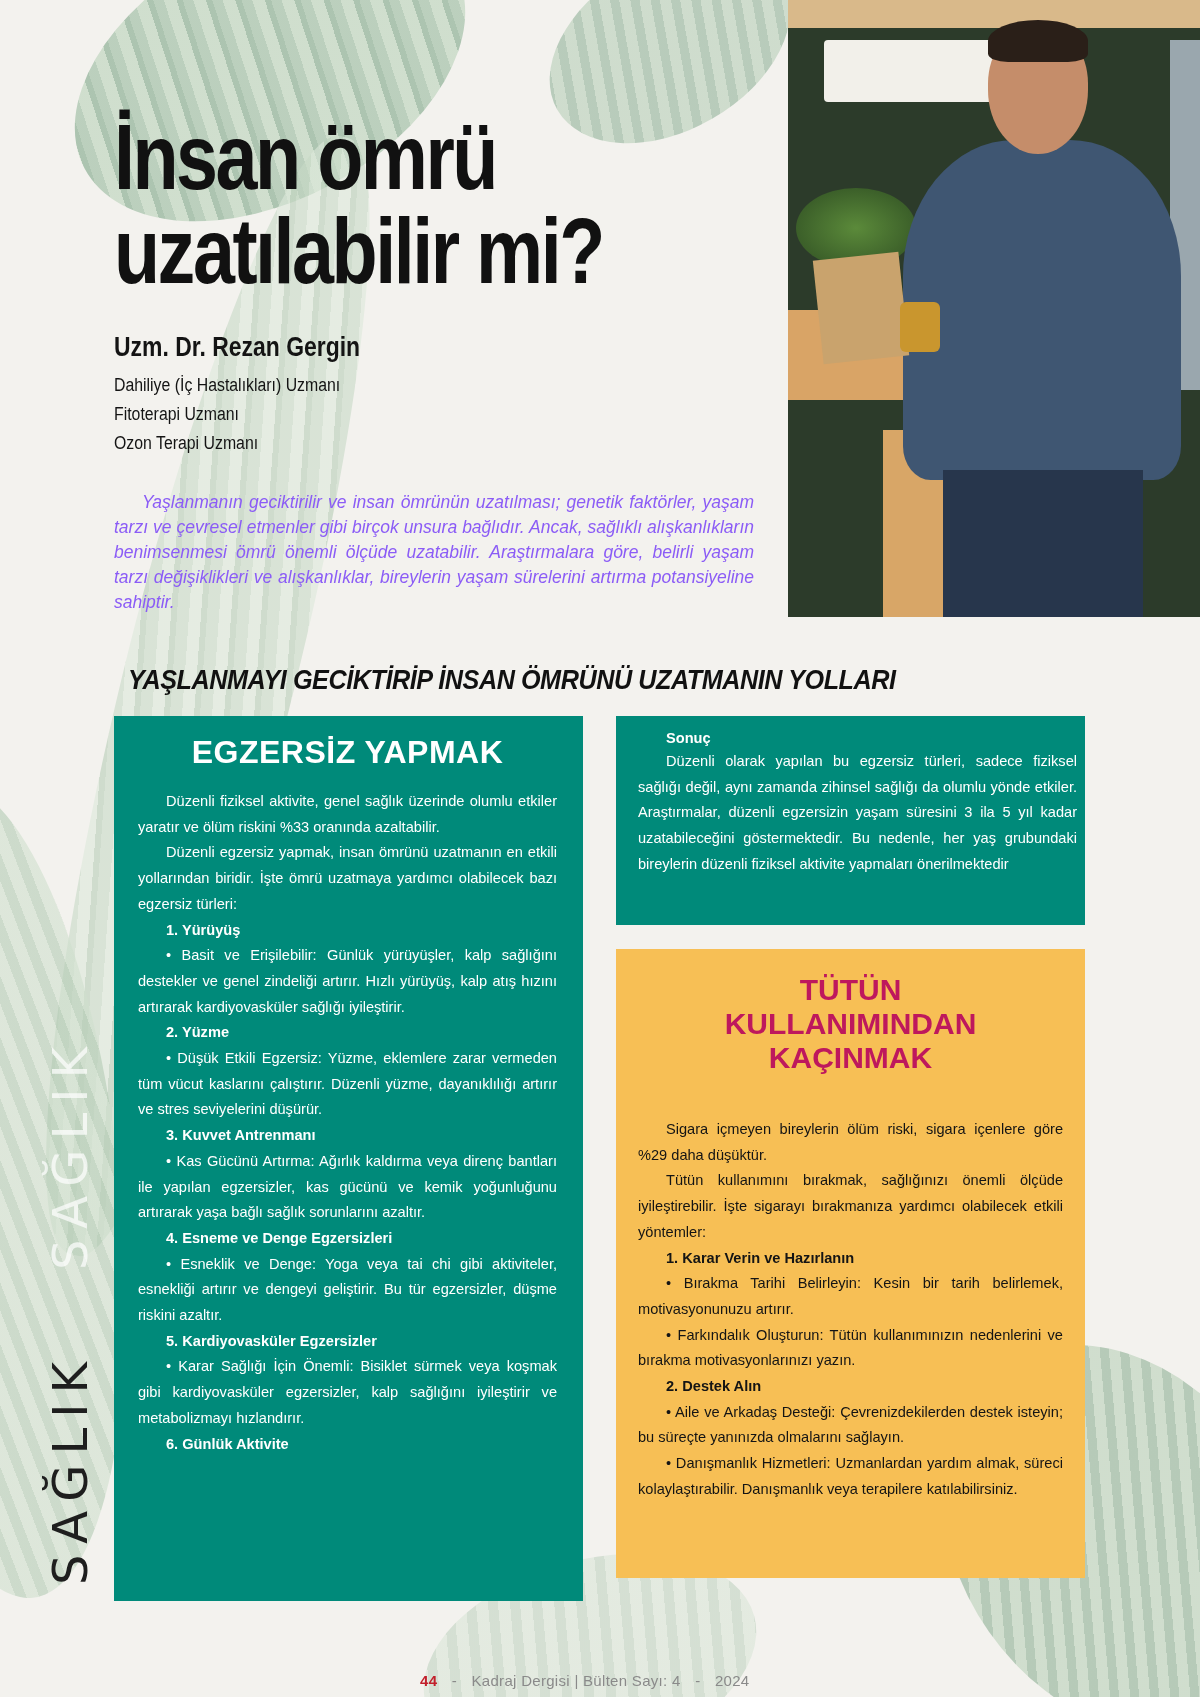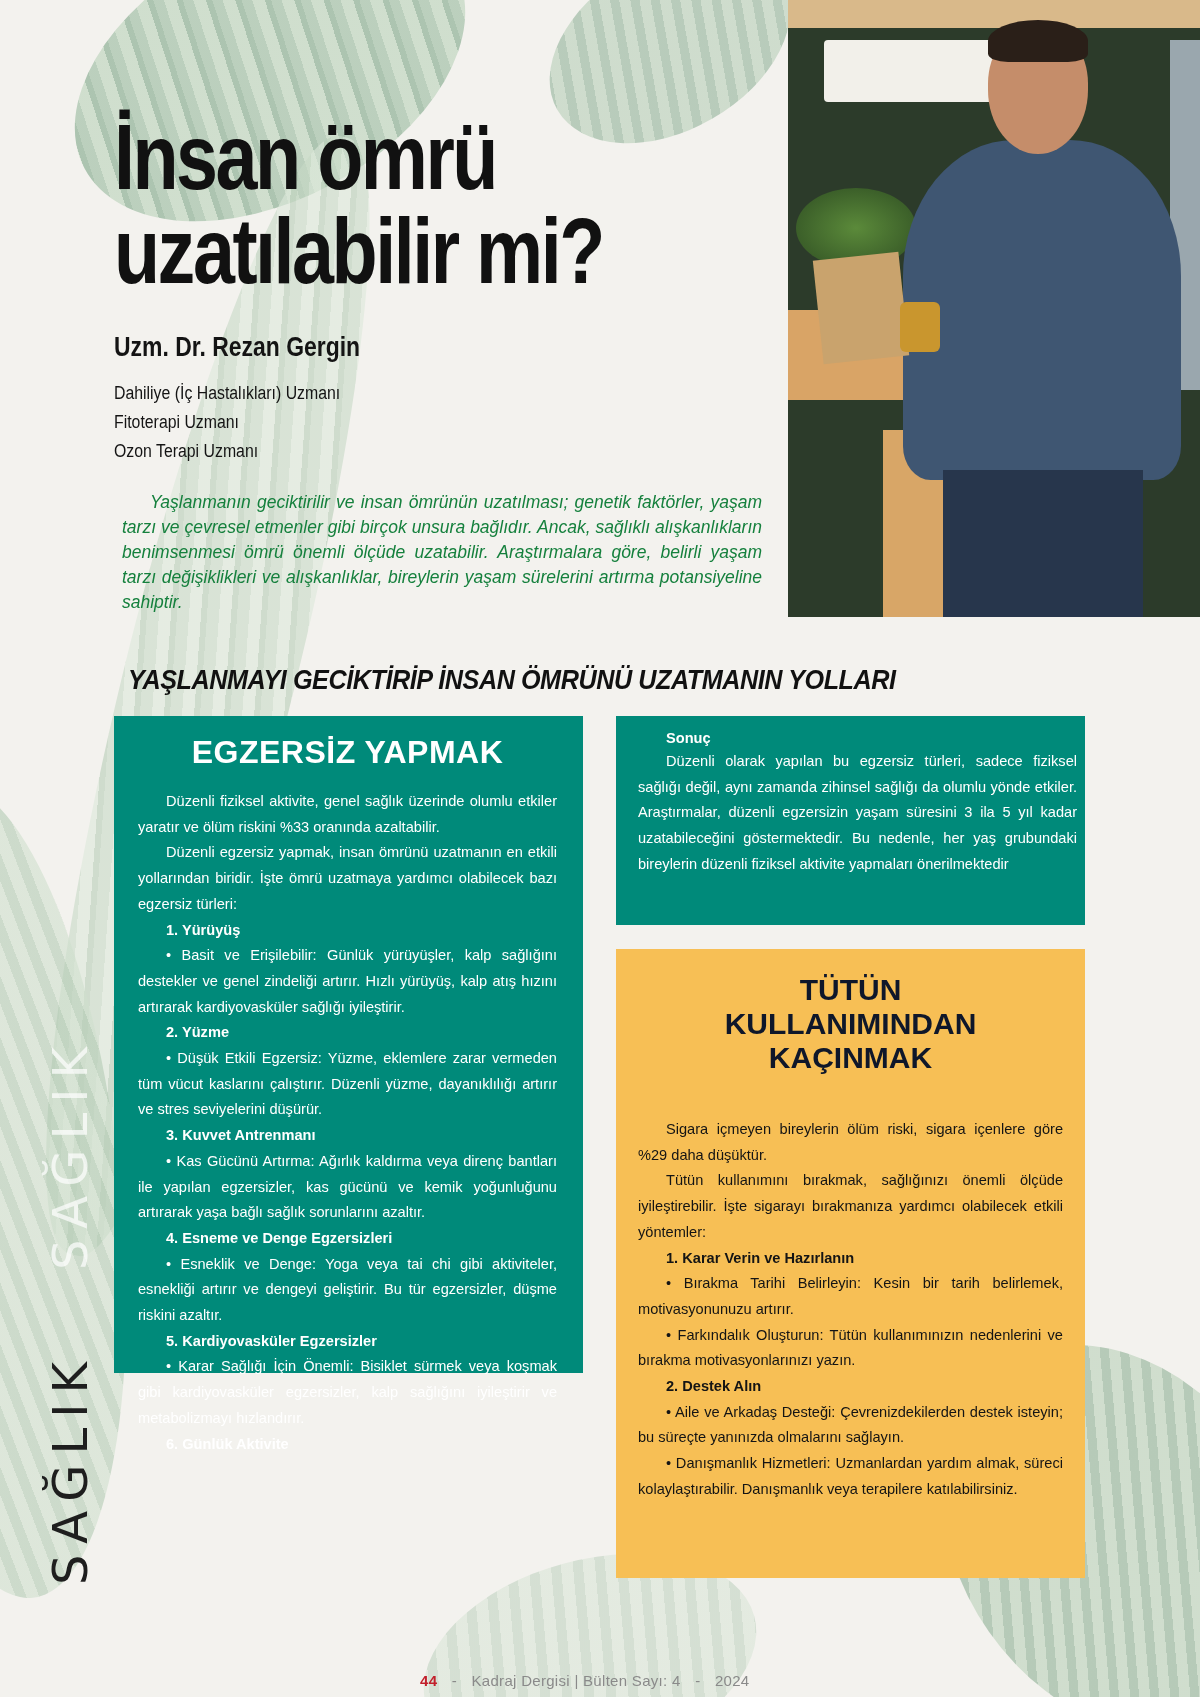--- a/index.html
+++ b/index.html
@@ -29,26 +29,26 @@
 
   .title {
     position: absolute; left: 114px; top: 110px; width: 640px;
     font-family: "Liberation Sans", sans-serif; font-weight: 700;
     font-size: 92px; line-height: 94px; letter-spacing: -3px; color: #111;
     transform: scaleX(.82); transform-origin: left top;
   }
   .author { position: absolute; left: 114px; top: 332px; }
   .author-name { font-weight: 700; font-size: 27px; transform: scaleX(.85); transform-origin: left; white-space: nowrap; }
   .author-role { font-size: 18px; line-height: 29px; transform: scaleX(.88); transform-origin: left; white-space: nowrap; }
-  .author-roles { margin-top: 16px; }
+  .author-roles { margin-top: 8px; }
 
   .intro {
-    position: absolute; left: 122px; top: 490px; width: 640px;
+    position: absolute; left: 114px; top: 490px; width: 640px;
     font-style: italic; font-size: 17.5px; line-height: 25px; text-align: justify;
-    text-indent: 28px; color: #15803d;
+    text-indent: 28px; color: #8b5cf6;
   }
 
   .photo {
     position: absolute; left: 788px; top: 0; width: 412px; height: 617px;
     background: linear-gradient(180deg, #d9b98a 0 28px, #2c3b2a 28px 100%);
     overflow: hidden;
   }
   .photo .ac { position: absolute; left: 36px; top: 40px; width: 170px; height: 62px; background: #f2f0ea; border-radius: 4px; }
   .photo .window { position: absolute; right: 0; top: 40px; width: 30px; height: 350px; background: #9aa7ae; }
   .photo .plant { position: absolute; left: 8px; top: 188px; width: 120px; height: 80px; border-radius: 50%; background: radial-gradient(#5b8a3a, #2e4d22); }
@@ -63,26 +63,26 @@
 
   .section-heading {
     position: absolute; left: 128px; top: 664px; width: 960px;
     font-weight: 700; font-style: italic; font-size: 28px; letter-spacing: -.5px;
     color: #111; white-space: nowrap; transform: scaleX(.9); transform-origin: left;
   }
 
   .box { position: absolute; }
   .box-green { background: #008a7a; color: #fff; }
   .box-yellow { background: #f7bf55; color: #141414; }
-  .box-exercise { left: 114px; top: 716px; width: 469px; height: 657px; padding: 18px 26px 0 24px; }
+  .box-exercise { left: 114px; top: 716px; width: 469px; height: 885px; padding: 18px 26px 0 24px; }
   .box-result { left: 616px; top: 716px; width: 469px; height: 209px; padding: 11px 8px 0 22px; }
   .box-tobacco { left: 616px; top: 949px; width: 469px; height: 629px; padding: 24px 22px 0 22px; }
 
   .box-title-green { text-align: center; font-weight: 700; font-size: 32px; letter-spacing: .5px; margin-bottom: 18px; }
-  .box-title-yellow { text-align: center; font-weight: 700; font-size: 30px; line-height: 34px; margin-bottom: 42px; color: #0f172a; }
+  .box-title-yellow { text-align: center; font-weight: 700; font-size: 30px; line-height: 34px; margin-bottom: 42px; color: #be185d; }
 
   .body-text { font-size: 14.6px; line-height: 25.7px; text-align: justify; }
   .body-text p { text-indent: 28px; }
   .body-text .h { font-weight: 700; padding-left: 28px; text-indent: 0; }
   .body-text .b { text-indent: 28px; }
   .result-title { font-weight: 700; padding-left: 28px; font-size: 14.6px; line-height: 22px; }
 
   .vertical-label {
     position: absolute; left: 42px; top: 1585px; transform: rotate(-90deg); transform-origin: left top;
     font-size: 48px; letter-spacing: 10px; font-weight: 400; color: #1e1e1e; white-space: nowrap;

